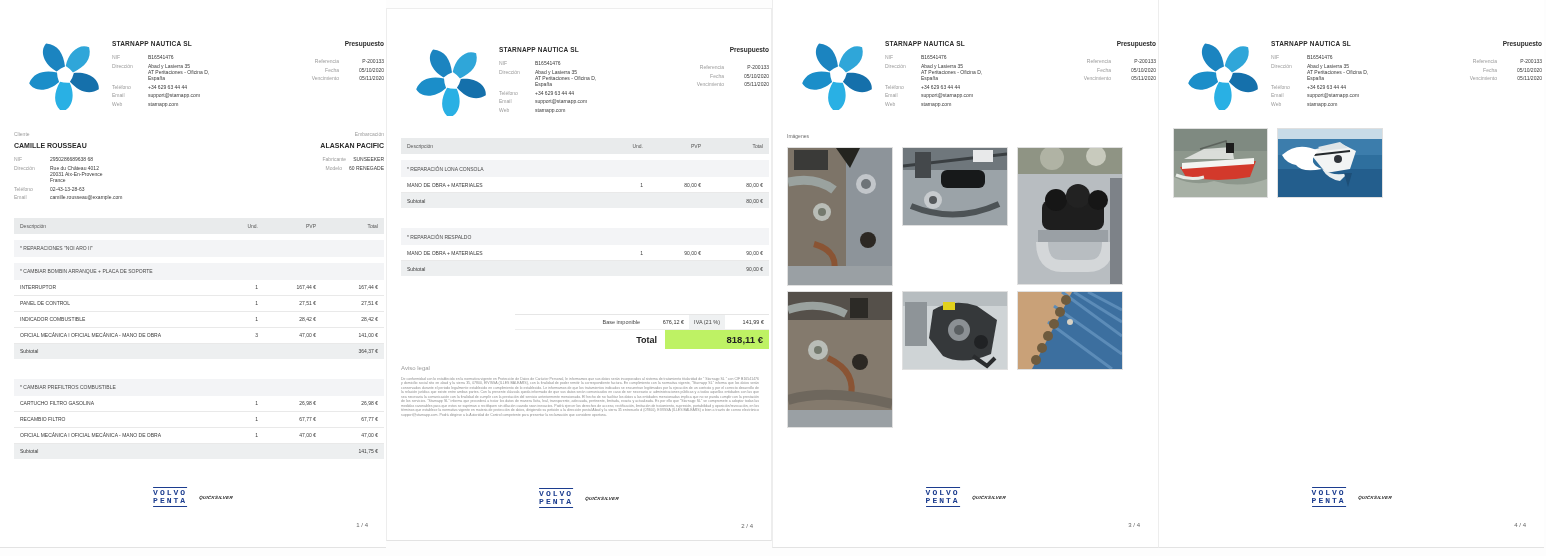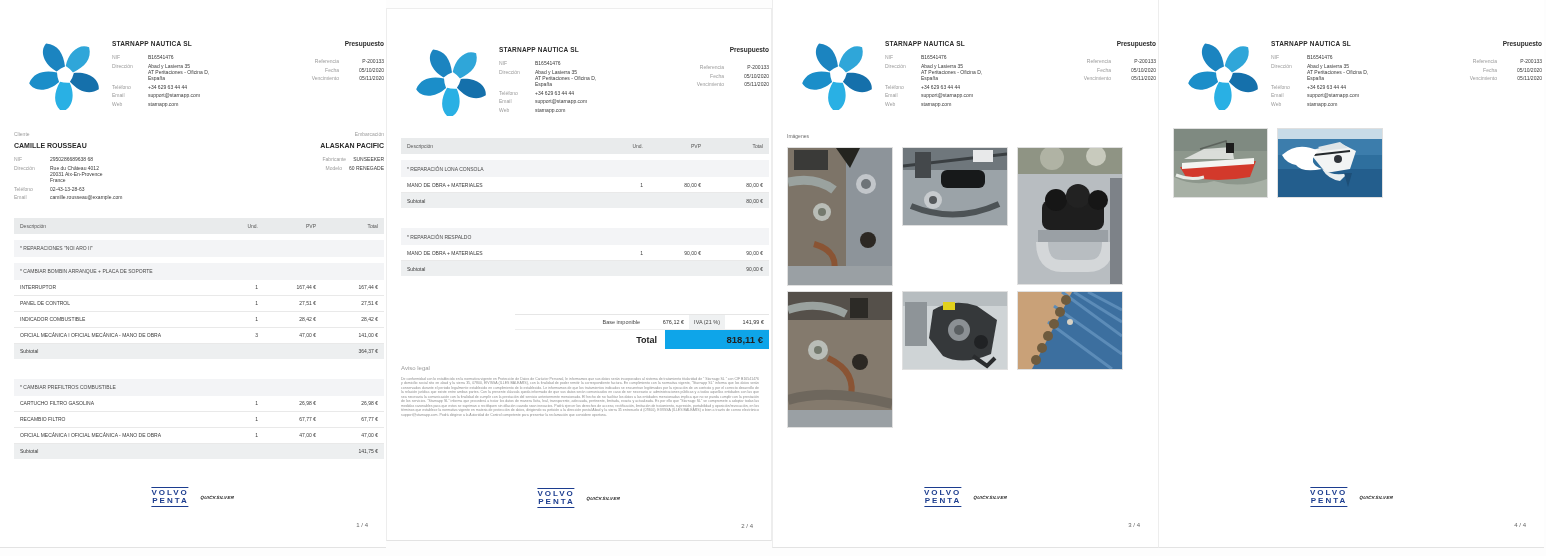--- a/index.html
+++ b/index.html
@@ -57,21 +57,21 @@
 
   
   .totals { margin-top:38px; margin-left:auto; width:254px; border-top:1px solid #e6e6e6; }
   .totals-r1 { display:flex; align-items:center; justify-content:flex-end; font-size:5.5px; border-bottom:1px solid #eeeeee; }
   .totals-r1 span { padding:4px 5px; }
   .tl { color:#444; }
   .tv { color:#333; min-width:44px; text-align:right; }
   .tl-shade { background:#eff1f2; }
   .totals-r2 { display:flex; align-items:center; justify-content:flex-end; }
   .total-word { font-size:9px; font-weight:bold; color:#222; padding:4px 8px; }
-  .total-amt { font-size:9.5px; font-weight:bold; color:#222; background:#0ea5e9; padding:4px 6px; min-width:104px; text-align:right; }
+  .total-amt { font-size:9.5px; font-weight:bold; color:#222; background:#bef264; padding:4px 6px; min-width:104px; text-align:right; }
 
   
   .legal { margin-top:16px; }
   .legal-title { font-size:6px; color:#9b9b9b; margin-bottom:5px; }
   .legal-clip { width:358px; height:42px; overflow:hidden; }
   .legal-text {
     width:716px; transform:scale(.5); transform-origin:0 0;
     font-size:7px; line-height:9px; color:#8d8d8d; text-align:justify;
   }
 
@@ -79,21 +79,21 @@
   .images-label { font-size:5px; color:#6b6b6b; margin-top:23px; }
   .photo-grid { display:flex; gap:9px; align-items:flex-start; margin-top:8px; }
   .photo-grid + .photo-grid { margin-top:5px; }
   .photo { border:1px solid #e0e0e0; background:#ccc; overflow:hidden; flex:0 0 auto; }
   .photo svg { display:block; }
   .boats-grid { margin-top:18px; }
 
   
   .brand { position:absolute; top:487px; left:50%; transform:translateX(-50%); display:flex; align-items:center; gap:12px; }
   .page--2 .brand { top:479px; }
-  .volvo { font-family:Liberation Sans, sans-serif; font-weight:bold; color:#1c3d8f; font-size:8px; line-height:8px; letter-spacing:2px; text-align:right; border-top:1px solid #1c3d8f; border-bottom:1px solid #1c3d8f; padding:1px 0; }
+  .volvo { font-family:Liberation Mono, monospace; font-weight:bold; color:#1c3d8f; font-size:8px; line-height:8px; letter-spacing:2px; text-align:right; border-top:1px solid #1c3d8f; border-bottom:1px solid #1c3d8f; padding:1px 0; }
   .volvo span { display:block; }
   .quicksilver { font-size:4.5px; font-weight:bold; font-style:italic; color:#1f1f1f; letter-spacing:.3px; transform:skewX(-8deg); }
   .pagenum { position:absolute; top:522px; right:18px; font-size:6px; color:#666; }
   .page--2 .pagenum { top:514px; }
 </style>
 </head>
 <body>
 
 <div class="canvas">
 

